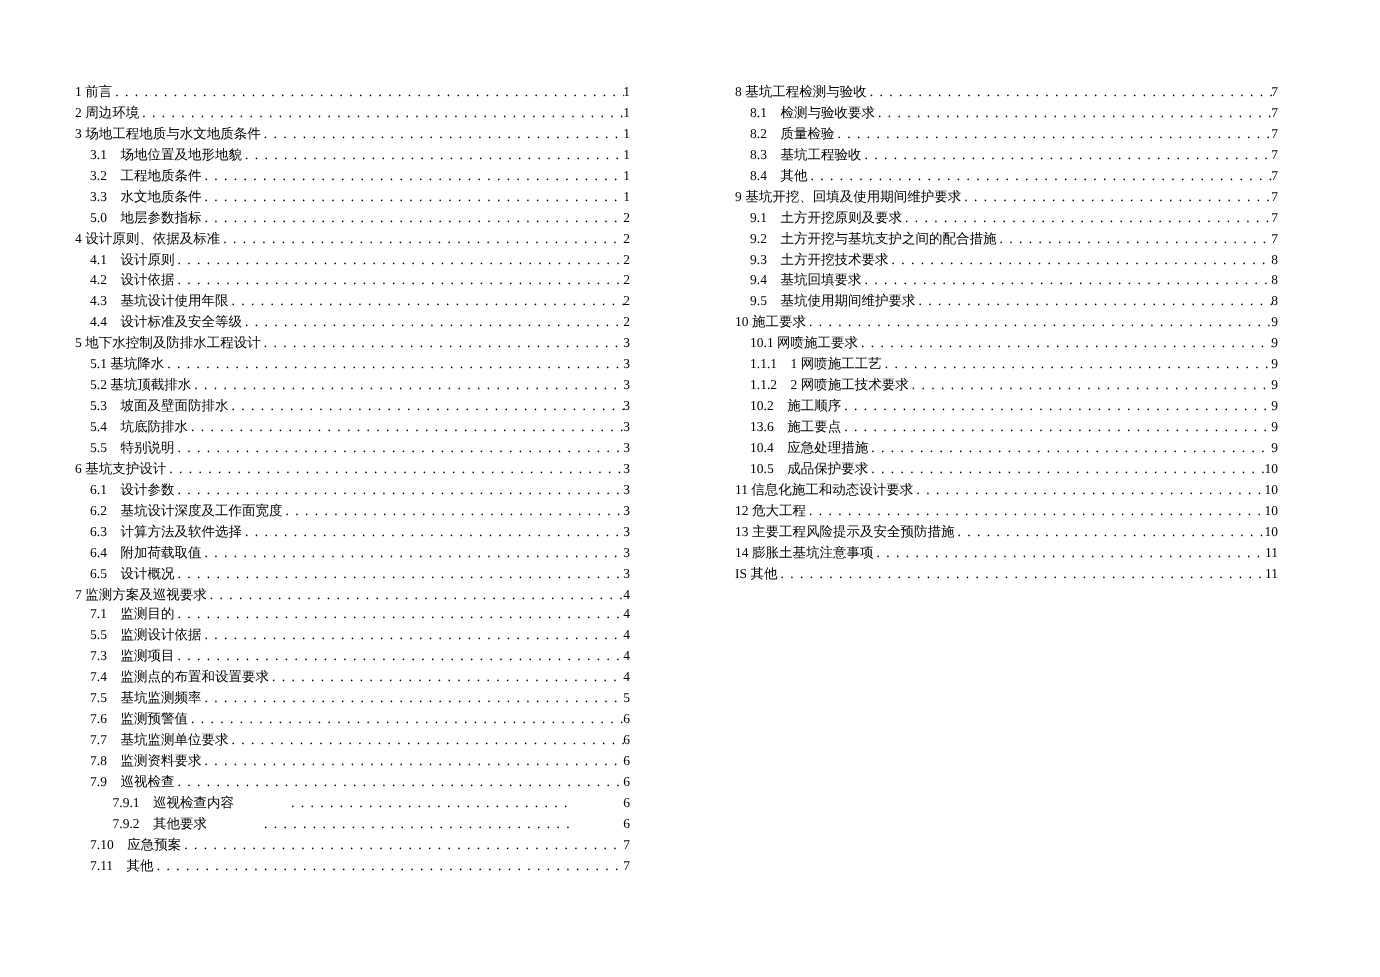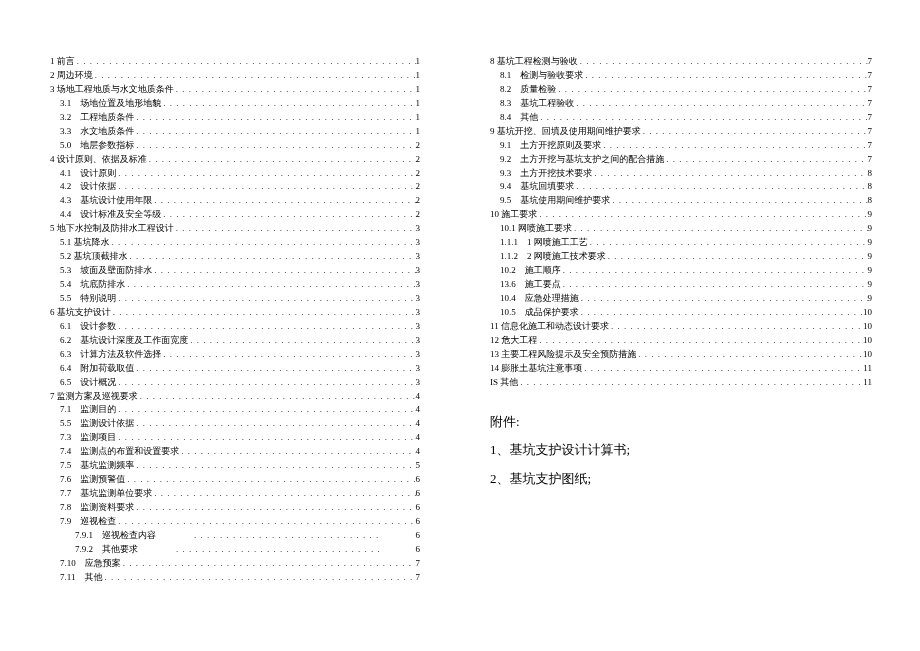--- a/index.html
+++ b/index.html
@@ -19,21 +19,21 @@
     width: 100%;
     height: 100%;
   }
   .page {
     width: 50%;
     padding: 55px 40px 20px 50px;
     box-sizing: border-box;
   }
   .page-right {
     padding-left: 30px;
-    padding-right: 48px;
+    padding-right: 68px;
   }
   .toc-row {
     display: flex;
     align-items: baseline;
     line-height: 1.55;
     white-space: nowrap;
   }
   .toc-row .label {
     flex-shrink: 0;
   }
@@ -369,19 +369,14 @@
           <span class="label">14 膨胀土基坑注意事项</span>
           <span class="leader">. . . . . . . . . . . . . . . . . . . . . . . . . . . . . . . . . . . . . . . . . . . . . . . . . . . . . . . . . . . . . . . . . . . . . . . . . . . . . . . . . . . . . . . . . . . . . . . . . . . . . . . . . . . . . . . . . . . . . . . . . . . . . . . . . . . . . . . . . . . . . . . . . . . . . . . . . . . . . . . . . . . . . . . . . . . . . . . . . . . . . . . . . . . . . . . . . . . . . . . . </span>
           <span class="pg">11</span>
         </div>
         <div class="toc-row gap">
           <span class="label">IS 其他</span>
           <span class="leader">. . . . . . . . . . . . . . . . . . . . . . . . . . . . . . . . . . . . . . . . . . . . . . . . . . . . . . . . . . . . . . . . . . . . . . . . . . . . . . . . . . . . . . . . . . . . . . . . . . . . . . . . . . . . . . . . . . . . . . . . . . . . . . . . . . . . . . . . . . . . . . . . . . . . . . . . . . . . . . . . . . . . . . . . . . . . . . . . . . . . . . . . . . . . . . . . . . . . . . . . </span>
           <span class="pg">11</span>
         </div>
       </div>
-    <div class="attach">
-      <div>附件:</div>
-      <div>1、基坑支护设计计算书;</div>
-      <div>2、基坑支护图纸;</div>
-    </div>
   </div>
 </div>
 
 </body></html>

